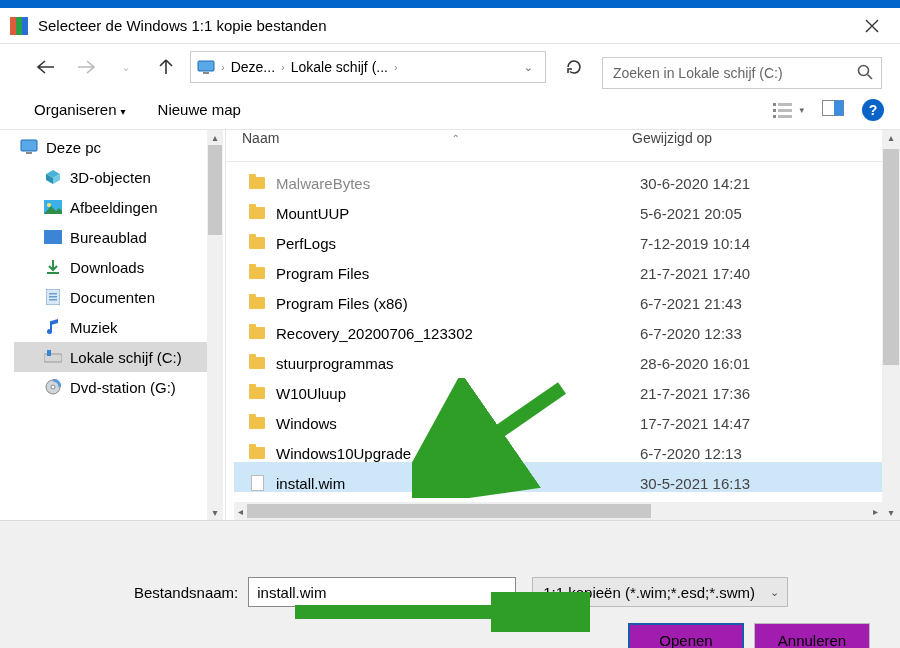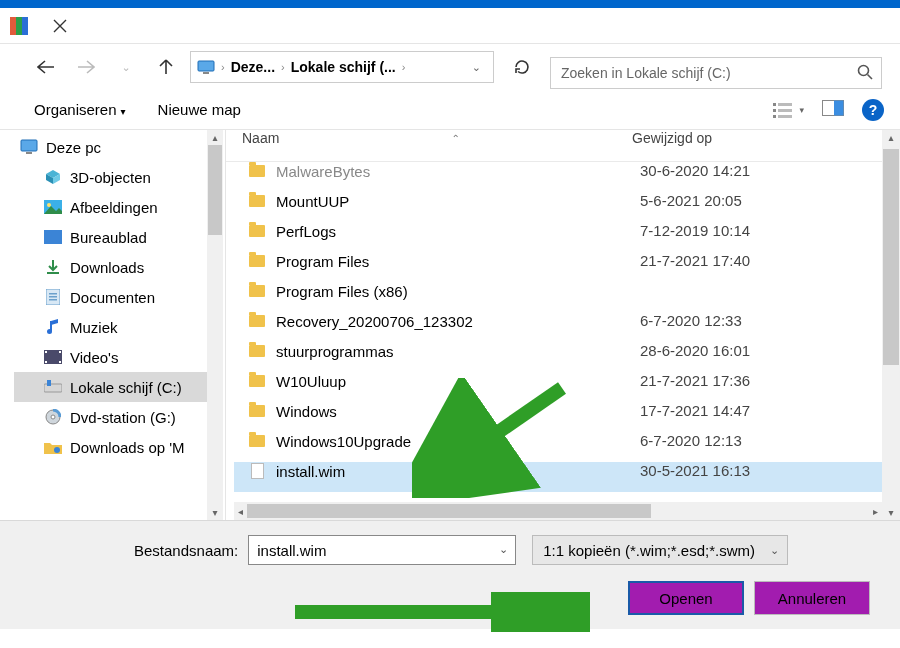--- a/index.html
+++ b/index.html
@@ -9,25 +9,25 @@
   .titlebar { display:flex; align-items:center; height:36px; padding:0 6px 0 10px; background:#fff; border-bottom:1px solid #e5e5e5; }
   .titlebar .app-icon { width:18px; height:18px; margin-right:10px; }
   .titlebar .title { flex:1; font-size:15px; }
   .titlebar .close { width:44px; height:34px; display:flex; align-items:center; justify-content:center; }
   
   .navrow { display:flex; align-items:center; height:46px; padding:6px 18px 6px 30px; gap:8px; }
   .navbtn { width:32px; height:30px; display:flex; align-items:center; justify-content:center; color:#555; }
   .navbtn.disabled { color:#bbb; }
   .addressbar { flex:1; display:flex; align-items:center; height:32px; border:1px solid #ccc; padding:0 6px; gap:6px; }
   .addressbar .sep { color:#888; font-size:11px; }
-  .addressbar .crumb { white-space:nowrap;font-weight:bold; }
+  .addressbar .crumb { white-space:nowrap; }
   .addressbar .spacer { flex:1; }
   .addressbar .drop { color:#666; padding:0 6px; font-size:11px;}
   .refresh { width:40px; height:32px; display:flex; align-items:center; justify-content:center; }
-  .searchwrap { width:332px; position:relative;margin-top:12px; }
+  .searchwrap { width:280px; position:relative;margin-top:12px; }
   .searchbox { width:100%; height:32px; border:1px solid #ccc; padding:0 32px 0 10px; font-size:14px; color:#666; }
   .searchbox::placeholder { color:#666; }
   .searchicon { position:absolute; right:8px; top:6px; color:#555; }
   
   .toolbarrow { display:flex; align-items:center; height:40px; padding:0 16px 0 26px; border-bottom:1px solid #e5e5e5; }
   .tool { padding:4px 8px; margin-right:16px; font-size:15px; }
   .toolright { margin-left:auto; display:flex; align-items:center; gap:18px; }
   .help { width:22px; height:22px; border-radius:50%; background:#0a64c7; color:#fff; display:flex; align-items:center; justify-content:center; font-size:14px; font-weight:bold;}
   
   .main { display:flex; height:390px; }
@@ -39,39 +39,39 @@
   .tree-item.indent1 { padding-left:30px; }
   .tree-item.sel { background:#d9d9d9; }
   .ic { width:18px; height:18px; display:inline-flex; align-items:center; justify-content:center; flex-shrink:0;}
   
   .filewrap { flex:1; display:flex; flex-direction:column; position:relative;}
   .fileheader { display:flex; height:32px; align-items:flex-start; border-bottom:1px solid #eaeaea; padding:0 8px 0 16px; font-size:14px; color:#444;}
   .col-name { flex:0 0 390px; display:flex; align-items:center;}
   .col-name .sort { margin:0 auto; font-size:10px; color:#777;}
   .col-date { flex:1; }
   .filelist { flex:1; overflow:hidden; position:relative; padding-left:8px;}
-  .filerow { display:flex; align-items:flex-start; height:30px; padding:0 8px; font-size:15px; }
+  .filerow { display:flex; align-items:flex-end; height:30px; padding:0 8px; font-size:15px; }
   .filerow .fname { flex:0 0 398px; display:flex; align-items:center; gap:10px; padding-left:6px;}
   .filerow .fdate { flex:1; color:#444;}
   .filerow.folder .ic .fold { width:16px; height:12px; background:#f0c24b; border-radius:1px; position:relative; }
   .filerow.folder .ic .fold::before { content:""; position:absolute; top:-3px; left:0; width:7px; height:3px; background:#f0c24b; border-radius:1px 1px 0 0;}
   .filerow.file .ic .doc { width:13px; height:16px; border:1px solid #bbb; background:#fff; position:relative;}
   .filerow.sel { background:#cde6f8; }
   .filerow.cut { color:#888; }
   .scrollv2 { position:absolute; right:0; top:0; bottom:0; width:18px; background:#f0f0f0; display:flex; flex-direction:column; }
   .scrollv2 .arrow { font-size:10px; color:#666; text-align:center; padding:2px 0;}
   .scrollv2 .track { flex:1; position:relative;}
   .scrollv2 .thumb { position:absolute; top:4px; width:16px; left:1px; height:60%; background:#c8c8c8;}
   .scrollrail-h { height:18px; background:#f0f0f0; display:flex; align-items:center; margin-left:8px; margin-right:18px;}
   .scrollrail-h .arrow { font-size:10px; color:#666; padding:0 4px;}
   .scrollrail-h .track { flex:1; height:16px; position:relative;}
   .scrollrail-h .thumb { position:absolute; left:0; top:1px; height:14px; width:65%; background:#c8c8c8;}
   
   .bottombar { padding:14px 24px 14px 24px; background:#f0f0f0; border-top:1px solid #d9d9d9; }
-  .fnrow { display:flex; align-items:center; gap:10px; padding-left:110px; margin-bottom:16px;}
+  .fnrow { display:flex; align-items:center; gap:10px; padding-left:110px; margin-bottom:16px;margin-top:42px;}
   .fnlabel { font-size:15px;}
   .fninputwrap { position:relative; flex:0 0 268px; }
   .fninput { width:100%; height:30px; border:1px solid #888; padding:0 26px 0 8px; font-size:15px; background:#fff;}
   .fninput + .caret { position:absolute; right:8px; top:8px; font-size:11px; color:#555;}
   .filtersel { flex:0 0 256px; height:30px; border:1px solid #bbb; background:#e7e7e7; padding:0 26px 0 10px; font-size:15px; position:relative; display:flex; align-items:center; margin-left:6px;}
   .filtersel .caret { position:absolute; right:8px; font-size:11px; color:#555;}
   .btnrow { display:flex; justify-content:flex-end; gap:10px; padding-right:6px;}
   .btn { width:116px; height:34px; border:1px solid #bbb; background:#a21caf; font-size:15px; display:flex; align-items:center; justify-content:center;}
   .btn.primary { border:2px solid #1a5aa8; }
   
@@ -83,20 +83,21 @@
 <div class="window">
 
   <div class="titlebar">
     <span class="app-icon">
       <svg width="18" height="18" viewBox="0 0 18 18">
         <rect x="0" y="0" width="6" height="18" fill="#e05b3b"></rect>
         <rect x="6" y="0" width="6" height="18" fill="#2aa04a"></rect>
         <rect x="12" y="0" width="6" height="18" fill="#2a6fd6"></rect>
       </svg>
     </span>
+    <span class="title">Selecteer de Windows 1:1 kopie bestanden</span>
     <div class="close">
       <svg width="14" height="14" viewBox="0 0 14 14">
           <path d="M1 1 L13 13 M13 1 L1 13" stroke="#333" stroke-width="1.4"></path>
         </svg>
     </div>
   </div>
 
   <div class="navrow">
     <div class="navbtn">
       <svg width="18" height="14" viewBox="0 0 18 14">
@@ -242,59 +243,38 @@
           <div class="tree-item indent1">
             <span class="ic">
               <svg width="14" height="16" viewBox="0 0 14 16">
                 <path d="M5 2 V12" stroke="#2a6fd6" stroke-width="2"></path>
                 <circle cx="3.5" cy="12.5" r="2.5" fill="#2a6fd6"></circle>
                 <path d="M5 2 L12 0 V4 L5 6" fill="#2a6fd6"></path>
               </svg>
             </span>
             <span>Muziek</span>
           </div>
-          <div class="tree-item indent1">
-            <span class="ic">
-              <svg width="18" height="14" viewBox="0 0 18 14">
-                <rect width="18" height="14" fill="#4a4a6a"></rect>
-                <rect x="1" y="1" width="2" height="2" fill="#fff"></rect>
-                <rect x="1" y="11" width="2" height="2" fill="#fff"></rect>
-                <rect x="15" y="1" width="2" height="2" fill="#fff"></rect>
-                <rect x="15" y="11" width="2" height="2" fill="#fff"></rect>
-              </svg>
-            </span>
-            <span>Video's</span>
-          </div>
           <div class="tree-item indent1 sel">
             <span class="ic">
               <svg width="18" height="14" viewBox="0 0 18 14">
                 <rect x="0" y="4" width="18" height="8" rx="1" fill="#d6d6d6" stroke="#999"></rect>
                 <rect x="3" y="0" width="4" height="6" fill="#3b84d6"></rect>
               </svg>
             </span>
             <span>Lokale schijf (C:)</span>
           </div>
           <div class="tree-item indent1">
             <span class="ic">
               <svg width="16" height="16" viewBox="0 0 16 16">
                 <circle cx="8" cy="8" r="7" fill="#cfd6dc" stroke="#888"></circle>
                 <circle cx="8" cy="8" r="2" fill="#fff" stroke="#888"></circle>
                 <path d="M8 1 A7 7 0 0 1 15 8" fill="none" stroke="#5a9bd4" stroke-width="3"></path>
               </svg>
             </span>
             <span>Dvd-station (G:)</span>
-          </div>
-          <div class="tree-item indent1">
-            <span class="ic">
-              <svg width="18" height="14" viewBox="0 0 18 14">
-                <path d="M0 3 h6 l2 2 h10 v9 h-18 z" fill="#f0c24b"></path>
-                <circle cx="13" cy="10" r="3" fill="#3b84d6"></circle>
-              </svg>
-            </span>
-            <span>Downloads op 'M</span>
           </div>
         </div>
       <div class="scrollbar-v">
         <span class="arrow">▴</span>
         <div class="thumb"></div>
         <div style="flex:1"></div>
         <span class="arrow">▾</span>
       </div>
     </div>
 
@@ -343,20 +323,21 @@
             </div>
             <div class="fdate">21-7-2021 17:40</div>
           </div>
           <div class="filerow folder">
             <div class="fname">
               <span class="ic">
                 <span class="fold"></span>
               </span>
               <span>Program Files (x86)</span>
             </div>
+            <div class="fdate">6-7-2021 21:43</div>
           </div>
           <div class="filerow folder">
             <div class="fname">
               <span class="ic">
                 <span class="fold"></span>
               </span>
               <span>Recovery_20200706_123302</span>
             </div>
             <div class="fdate">6-7-2020 12:33</div>
           </div>

